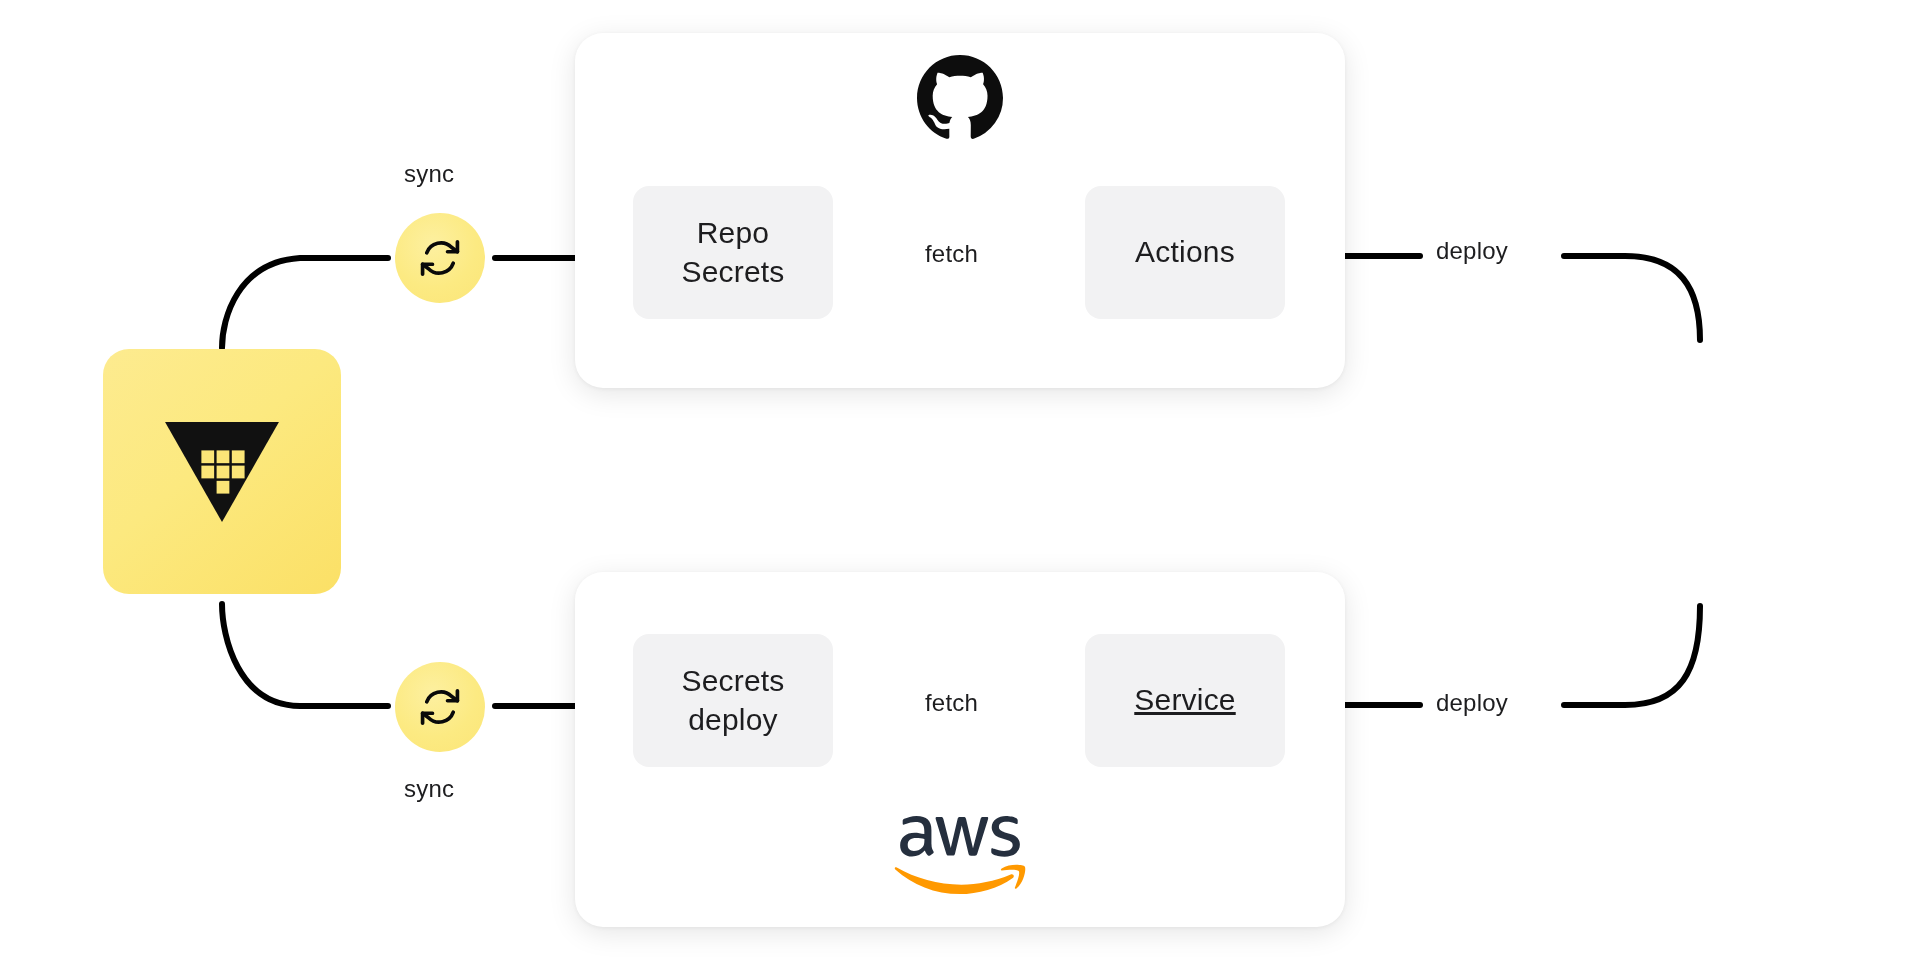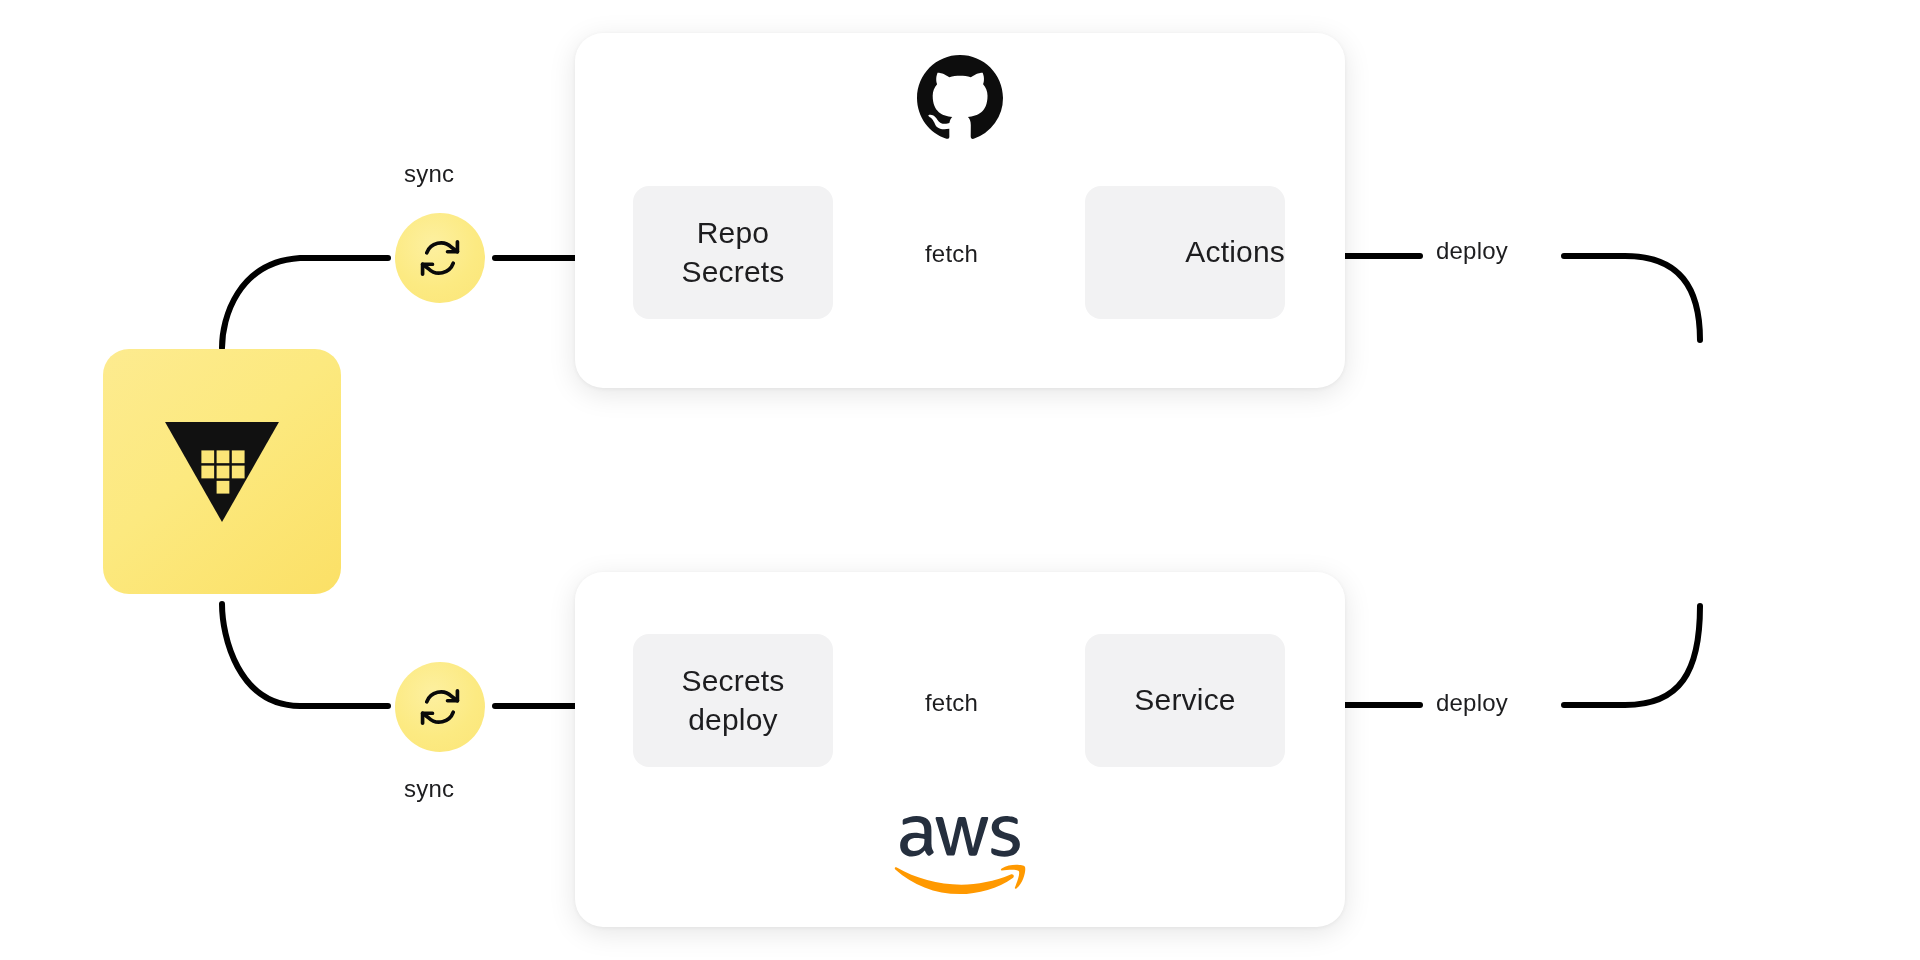--- a/index.html
+++ b/index.html
@@ -29,23 +29,23 @@
     display: flex;
     align-items: center;
     justify-content: center;
     text-align: center;
     color: #1d1d1f;
     font-size: 30px;
     line-height: 1.28;
     letter-spacing: 0.2px;
   }
   #repo-secrets-box   { left: 633px;  top: 186px; width: 200px; height: 133px; }
-  #actions-box        { left: 1085px; top: 186px; width: 200px; height: 133px; justify-content: flex-end; }
+  #actions-box        { left: 1085px; top: 186px; width: 200px; height: 133px; }
   #secrets-manager-box{ left: 633px;  top: 634px; width: 200px; height: 133px; }
-  #service-box        { left: 1085px; top: 634px; width: 200px; height: 133px; }
+  #service-box        { left: 1085px; top: 634px; width: 200px; height: 133px; text-decoration: underline; }
 
   
   #doppler-card {
     position: absolute;
     left: 103px; top: 349px;
     width: 238px; height: 245px;
     border-radius: 26px;
     background: linear-gradient(140deg, #fdeb8f 0%, #fce97f 45%, #fbe066 100%);
     display: flex; align-items: center; justify-content: center;
   }

